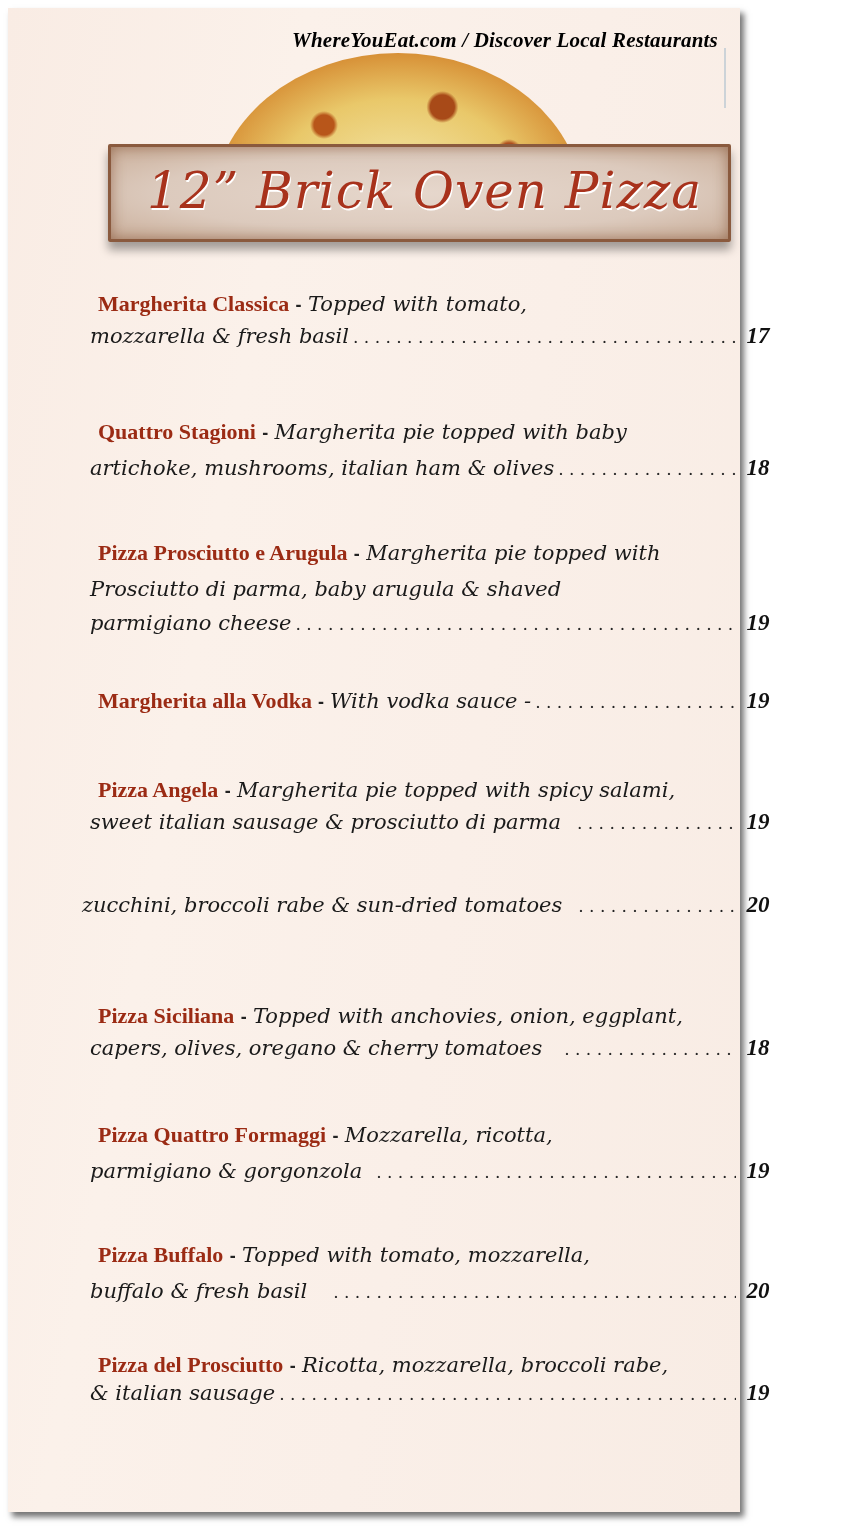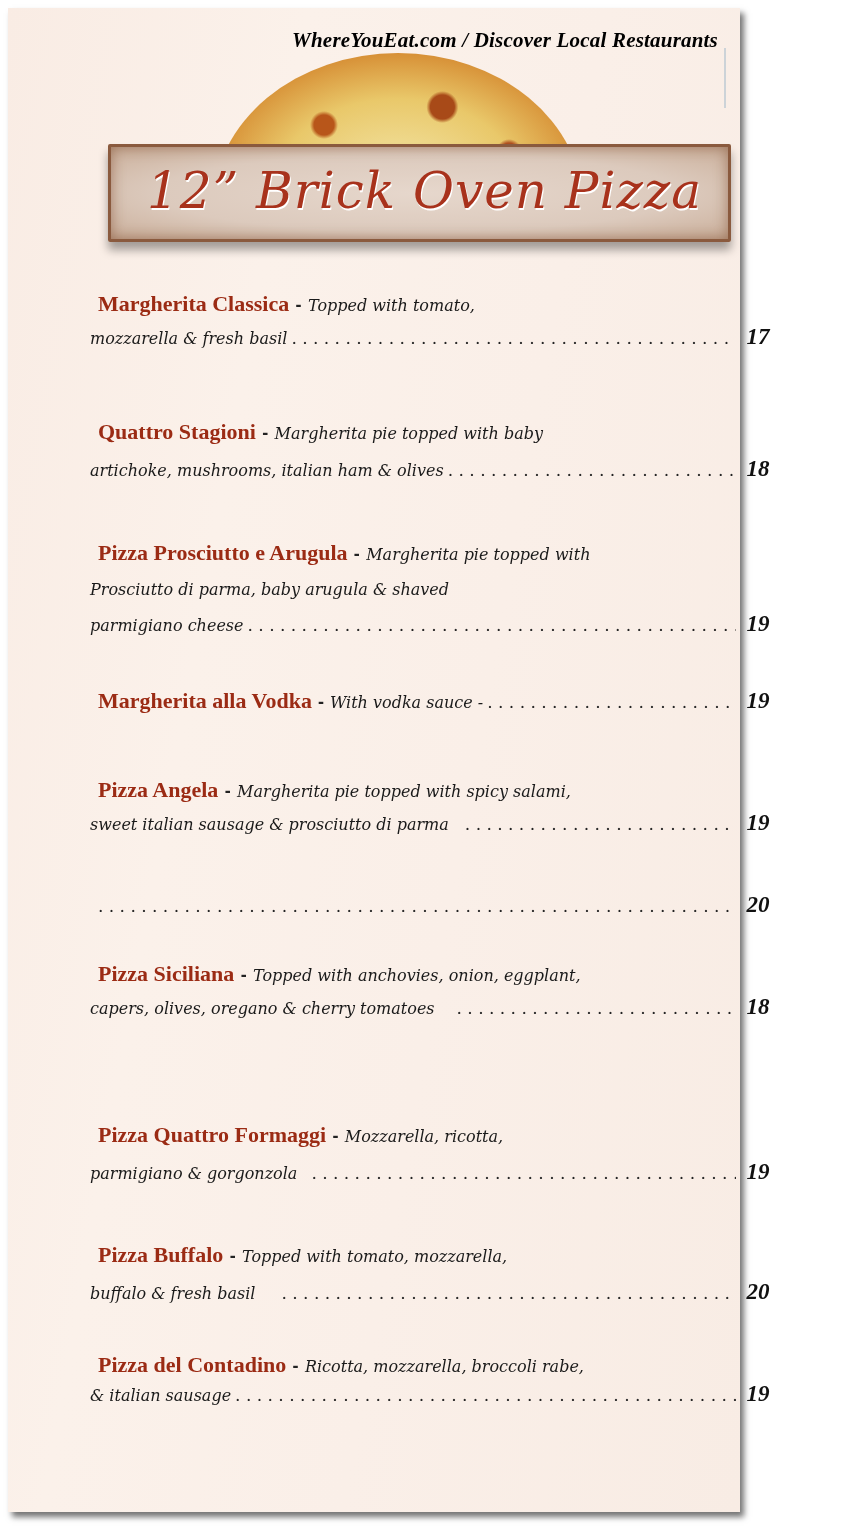--- a/index.html
+++ b/index.html
@@ -93,21 +93,21 @@
   }
   .dash {
     font-family: "Liberation Sans", sans-serif;
     font-weight: bold;
     color: #222;
     font-size: 18px;
   }
   .desc {
     font-family: "DejaVu Serif", serif;
     font-style: italic;
-    font-size: 16px;
+    font-size: 21px;
     color: #1a1a1a;
   }
   .line {
     position: relative;
     display: flex;
     align-items: baseline;
     padding-left: 16px;
     height: 34px;
     line-height: 34px;
   }
@@ -211,26 +211,27 @@
       </div>
       <div class="line">
         <span class="desc">sweet italian sausage &amp; prosciutto di parma</span>
         <span class="dots" style="margin-left:16px"></span>
         <span class="price">19</span>
       </div>
     </div>
 
     <div class="item" style="top:600px">
       <div class="line" style="padding-left:8px">
+        <span class="desc">zucchini, broccoli rabe &amp; sun-dried tomatoes</span>
         <span class="dots" style="margin-left:16px"></span>
         <span class="price">20</span>
       </div>
     </div>
 
-    <div class="item" style="top:672px">
+    <div class="item" style="top:714px">
       <div class="line1">
         <span class="name">Pizza Siciliana</span>
         <span class="dash">-</span>
         <span class="desc">Topped with anchovies, onion, eggplant,</span>
       </div>
       <div class="line">
         <span class="desc">capers, olives, oregano &amp; cherry tomatoes</span>
         <span class="dots" style="margin-left:22px"></span>
         <span class="price">18</span>
       </div>
@@ -257,21 +258,21 @@
       </div>
       <div class="line" style="margin-top:4px">
         <span class="desc">buffalo &amp; fresh basil</span>
         <span class="dots" style="margin-left:26px"></span>
         <span class="price">20</span>
       </div>
     </div>
 
     <div class="item" style="top:1063px">
       <div class="line1">
-        <span class="name">Pizza del Contadino</span>
+        <span class="name">Pizza del Prosciutto</span>
         <span class="dash">-</span>
         <span class="desc">Ricotta, mozzarella, broccoli rabe,</span>
       </div>
       <div class="line" style="margin-top:-4px">
         <span class="desc">&amp; italian sausage</span>
         <span class="dots"></span>
         <span class="price">19</span>
       </div>
     </div>
 

